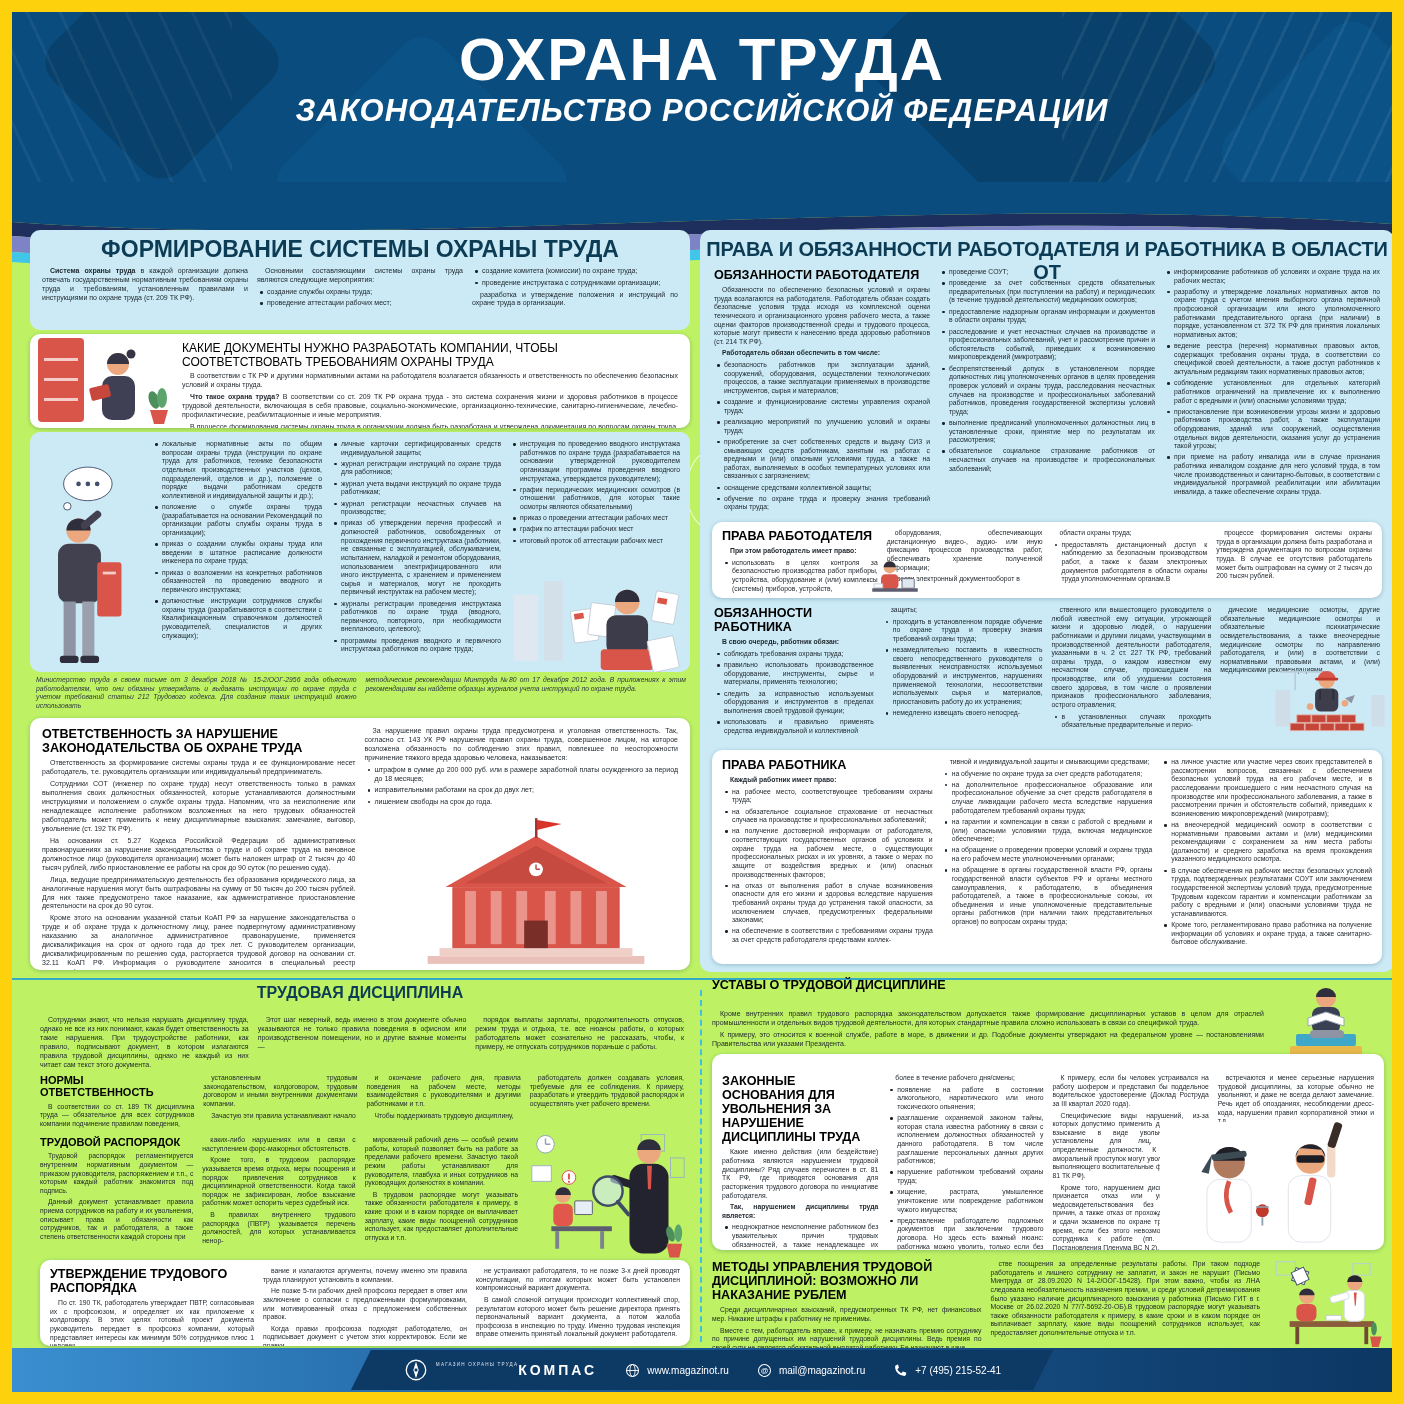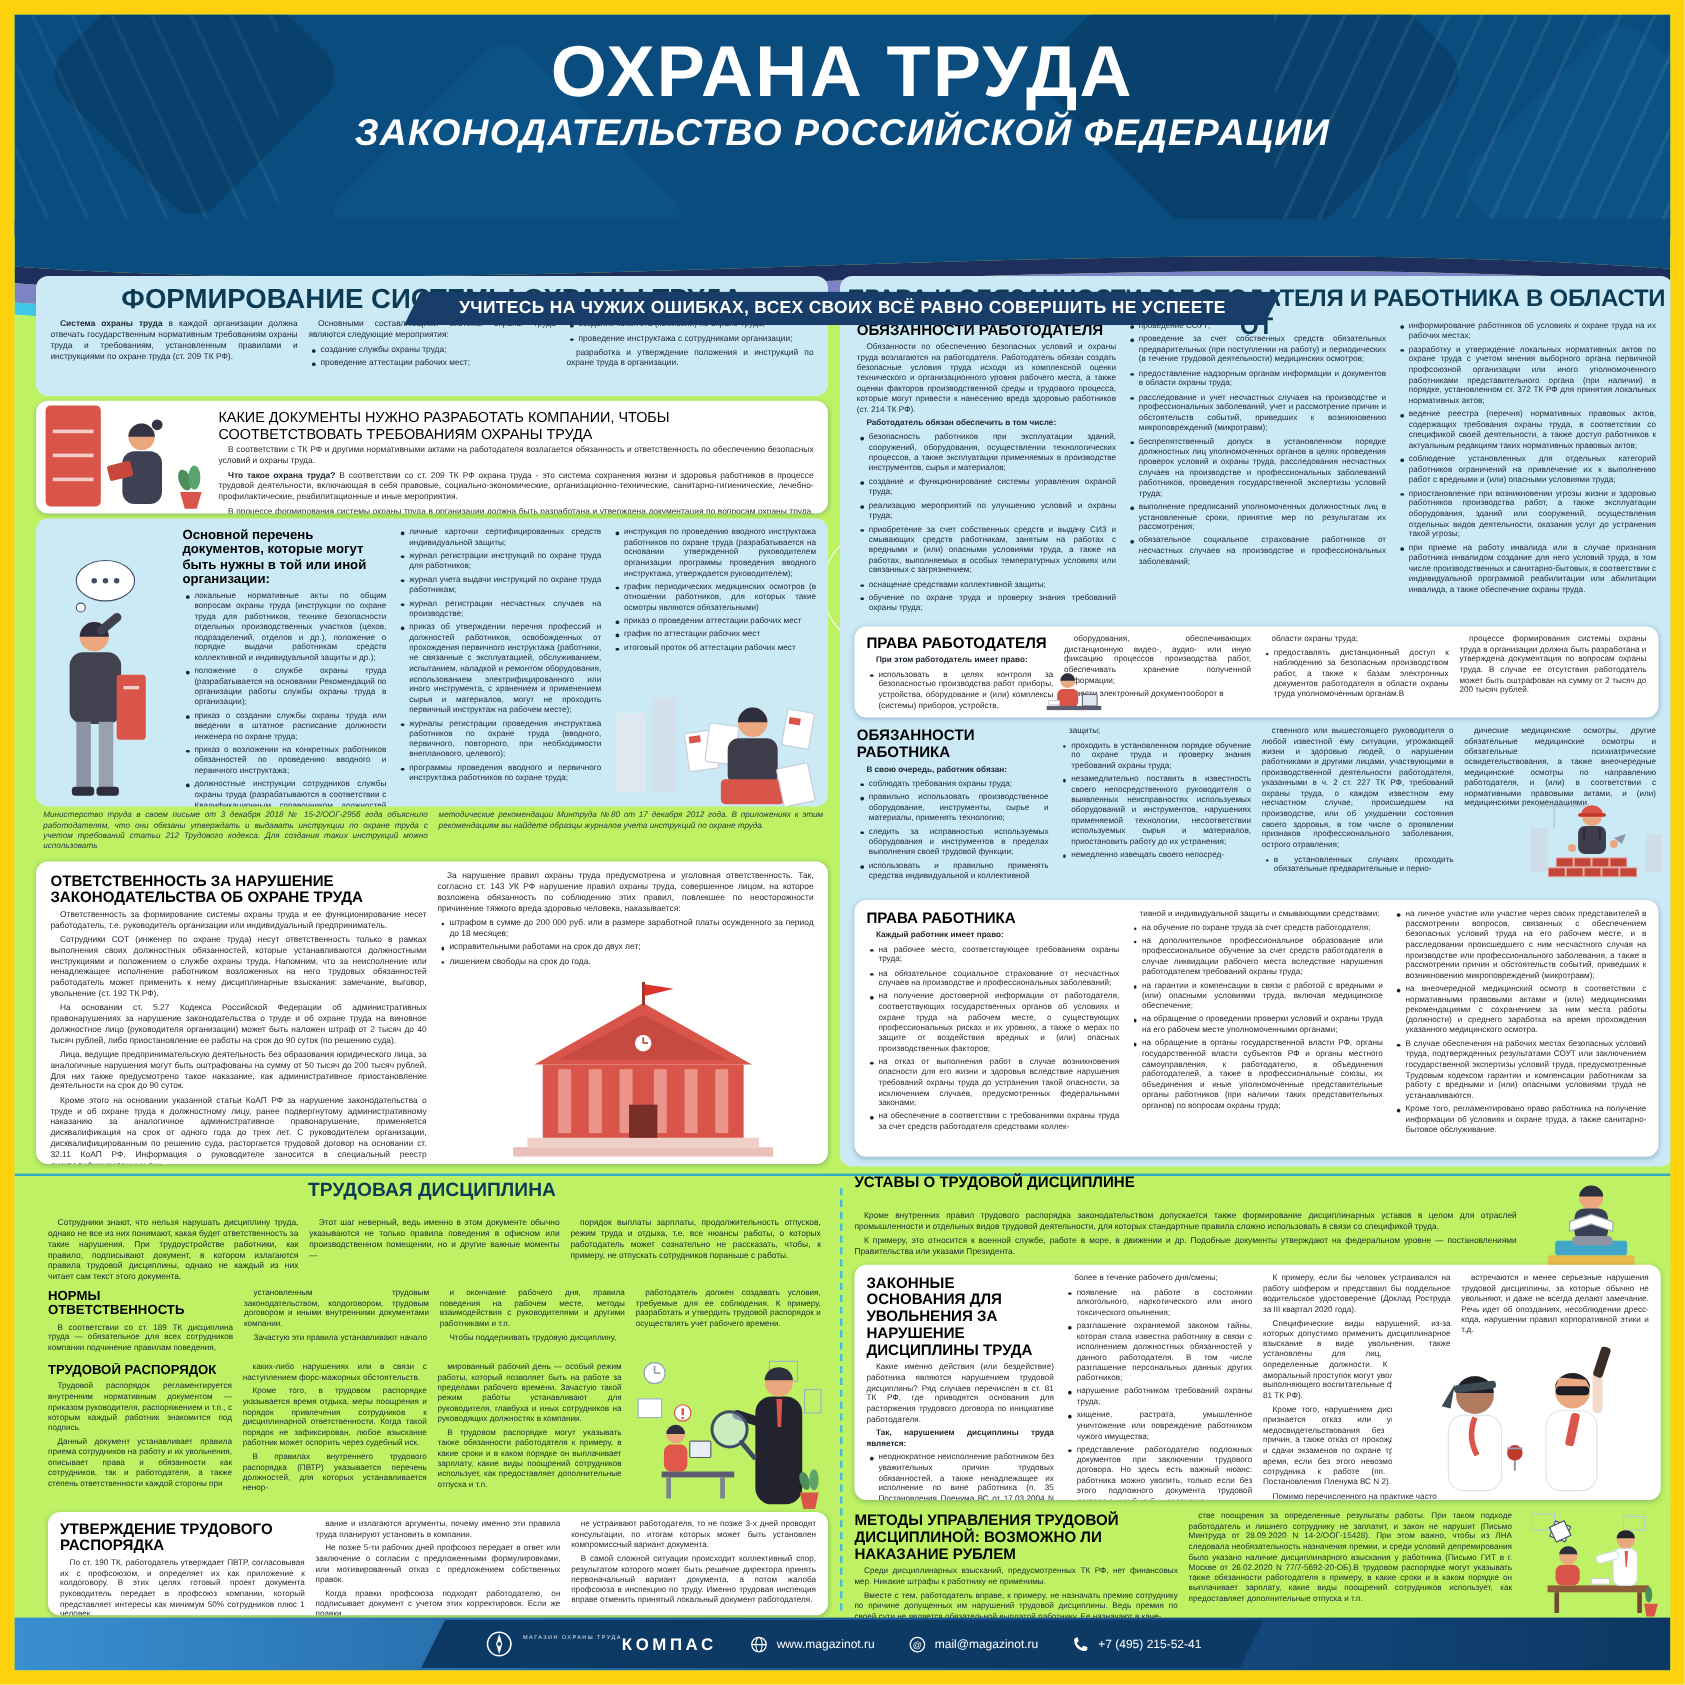--- a/index.html
+++ b/index.html
@@ -72,21 +72,20 @@
       <div class="t2">ЗАКОНОДАТЕЛЬСТВО РОССИЙСКОЙ ФЕДЕРАЦИИ</div>
     </div>
 
     <svg class="curves" viewBox="0 0 1380 95" preserveAspectRatio="none">
       <path d="M0,0 H1380 V42 C900,8 420,70 0,40 Z" fill="#0a4c7e"></path>
       <path d="M0,40 C420,70 900,8 1380,42 L1380,54 C900,20 420,84 0,54 Z" fill="#1e2f5e"></path>
       <path d="M0,54 C420,84 900,20 1380,54 L1380,70 C900,36 420,100 0,70 Z" fill="#7d83c5"></path>
       <path d="M0,70 C420,100 900,36 1380,70 L1380,80 C900,46 420,110 0,80 Z" fill="#3fc6e8"></path>
     </svg>
 
-    <div class="banner">УЧИТЕСЬ НА ЧУЖИХ ОШИБКАХ, ВСЕХ СВОИХ ВСЁ РАВНО СОВЕРШИТЬ НЕ УСПЕЕТЕ</div>
 
     <div class="ring" style="left:674px;top:438px;width:50px;height:78px;"></div>
     <svg style="position:absolute;left:1222px;top:440px;width:34px;height:20px;" viewBox="0 0 34 20">
       <path d="M2,2 L17,16 L32,2" fill="none" stroke="rgba(255,255,255,.8)" stroke-width="2"></path>
     </svg>
 
     <section class="panel" style="left:18px;top:218px;width:660px;height:100px;">
       <h2 class="big-title" style="font-size:23px;padding-top:6px;">ФОРМИРОВАНИЕ СИСТЕМЫ ОХРАНЫ ТРУДА</h2>
       <div class="cols sz7" style="padding:4px 12px 0;">
           <div class="col">
@@ -149,21 +148,20 @@
         <rect x="58" y="76" width="26" height="8" rx="4" fill="#41414f" transform="rotate(-40 58 84)"></rect>
         <rect x="72" y="118" width="26" height="58" rx="3" fill="#d9554a"></rect>
         <rect x="78" y="128" width="14" height="3" fill="#fff" opacity=".7"></rect>
         <rect x="36" y="160" width="13" height="60" fill="#8e94a3"></rect>
         <rect x="56" y="160" width="13" height="60" fill="#9aa0ae"></rect>
         <rect x="32" y="218" width="20" height="8" rx="3" fill="#2e2e3c"></rect>
         <rect x="54" y="218" width="20" height="8" rx="3" fill="#2e2e3c"></rect>
       </svg>
       <div class="cols sz68" style="position:absolute;left:122px;right:10px;top:8px;">
           <div class="col">
-            <div class="h">Основной перечень документов, которые могут быть нужны в той или иной организации:</div>
             <ul>
               <li>локальные нормативные акты по общим вопросам охраны труда (инструкции по охране труда для работников, технике безопасности отдельных производственных участков (цехов, подразделений, отделов и др.), положение о порядке выдачи работникам средств коллективной и индивидуальной защиты и др.);</li>
               <li>положение о службе охраны труда (разрабатывается на основании Рекомендаций по организации работы службы охраны труда в организации);</li>
               <li>приказ о создании службы охраны труда или введении в штатное расписание должности инженера по охране труда;</li>
               <li>приказ о возложении на конкретных работников обязанностей по проведению вводного и первичного инструктажа;</li>
               <li>должностные инструкции сотрудников службы охраны труда (разрабатываются в соответствии с Квалификационным справочником должностей руководителей, специалистов и других служащих);</li>
             </ul>
           </div>
           <div class="col">
             <ul>
@@ -525,21 +523,21 @@
       <rect x="20" y="74" width="72" height="12" rx="2" fill="#e8b84b"></rect>
       <rect x="26" y="62" width="60" height="12" rx="2" fill="#3fa8c9"></rect>
       <circle cx="56" cy="26" r="10" fill="#eba87f"></circle>
       <path d="M46,25 a10,9 0 0 1 20,0 z" fill="#2e2e3c"></path>
       <rect x="42" y="35" width="28" height="27" rx="8" fill="#394054"></rect>
       <polygon points="38,46 56,40 74,46 74,54 56,48 38,54" fill="#fff" stroke="#9aa7b5"></polygon>
       <rect x="40" y="58" width="34" height="8" rx="4" fill="#8e94a3"></rect>
     </svg>
 
     <section class="card" style="left:700px;top:1042px;width:672px;height:196px;overflow:hidden;">
-      <div class="cols sz68" style="padding:8px 10px 0;">
+      <div class="cols sz68" style="padding:20px 10px 0;">
           <div class="col">
             <div class="h h-lg">ЗАКОННЫЕ ОСНОВАНИЯ ДЛЯ УВОЛЬНЕНИЯ ЗА НАРУШЕНИЕ ДИСЦИПЛИНЫ ТРУДА</div>
             <p>Какие именно действия (или бездействие) работника являются нарушением трудовой дисциплины? Ряд случаев перечислен в ст. 81 ТК РФ, где приводятся основания для расторжения трудового договора по инициативе работодателя.</p>
             <p class="strong">Так, нарушением дисциплины труда является:</p>
             <ul>
               <li>неоднократное неисполнение работником без уважительных причин трудовых обязанностей, а также ненадлежащее их исполнение по вине работника (п. 35 Постановления Пленума ВС от 17.03.2004 N 2, далее – Пленума ВС N 2);</li>
             </ul>
           </div>
           <div class="col">
             <p>более в течение рабочего дня/смены;</p>

